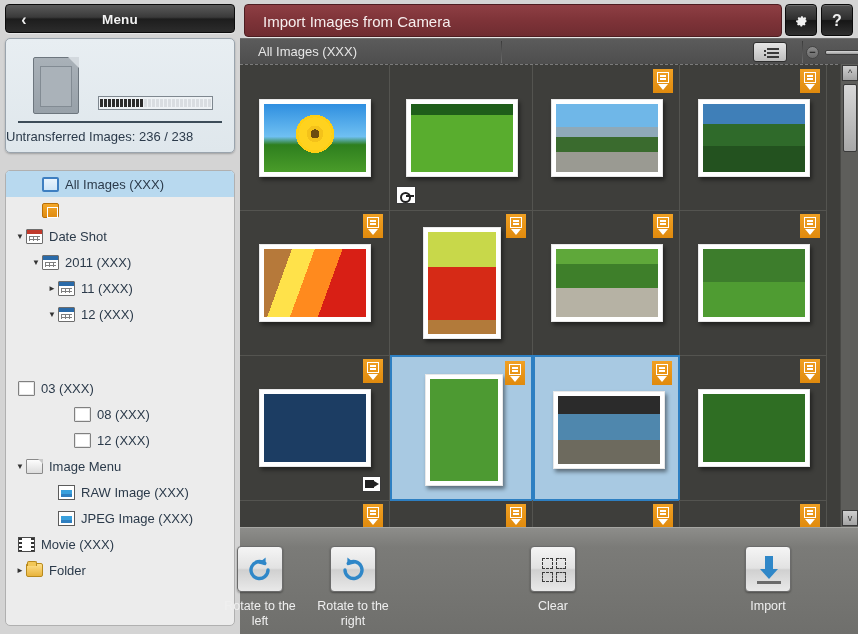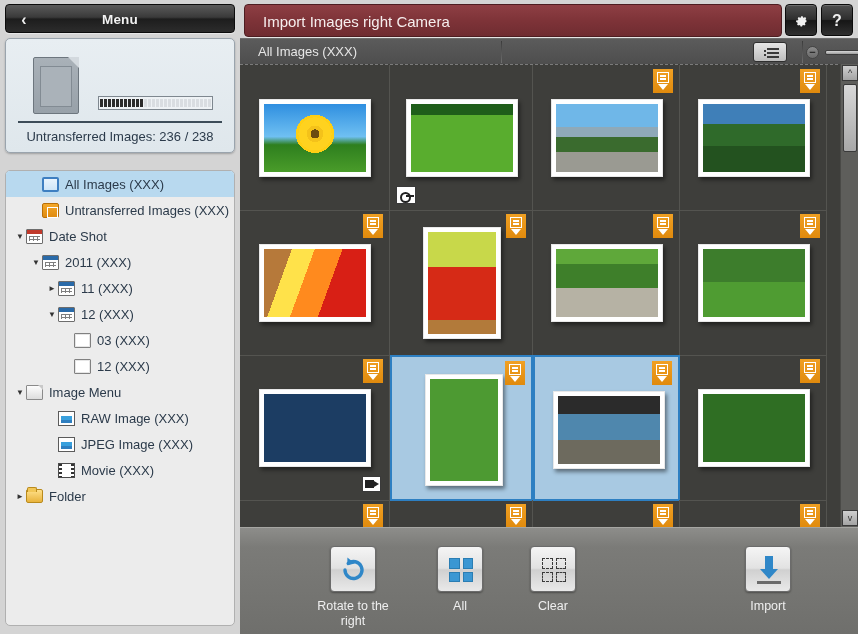--- a/index.html
+++ b/index.html
@@ -55,21 +55,21 @@
   .cardtxt .l2{ margin-top:3px; font-size:13.5px; }
   .meter{
     position:absolute; left:92px; top:57px; width:115px; height:14px;
     border:1px solid #7e878f; background:#eef2f5;
     display:flex; padding:2px 1px; gap:1px; overflow:hidden;
   }
   .meter i{ display:block; width:3px; height:100%; background:#d9dde1; flex:0 0 3px; }
   .meter i.on{ background:#2b2b2b; }
   .cardsep{ position:absolute; left:12px; right:12px; top:82px; height:2px;
     background:#3d4c58; }
-  .untr{ position:absolute; left:0; right:0; top:90px; text-align:center;
+  .untr{ position:absolute; left:0; right:0; top:90px; 
     color:#2b3a4a; font-size:13px; }
 
   .treebox{
     position:absolute; left:5px; top:170px; width:230px; height:456px;
     border:1px solid #b0b0b0; border-radius:5px; background:#ececec;
     box-shadow:inset 0 1px 0 #fff;
     overflow:hidden;
   }
   .trow{ position:relative; height:26px; display:flex; align-items:center; }
   .trow.sel{ background:#b8d9ef; }
@@ -304,21 +304,20 @@
 
     <div class="treebox" id="treebox">
         <div class="trow sel" style="padding-left: 24px;">
           <div class="twist"></div>
           <div class="ticon ic-allimg"></div>
           <div class="tlabel">All Images (XXX)</div>
         </div>
         <div class="trow" style="padding-left: 24px;">
           <div class="twist"></div>
           <div class="ticon ic-untr"></div>
-          <div class="tlabel">Untransferred Images (XXX)</div>
         </div>
         <div class="trow" style="padding-left: 8px;">
           <div class="twist">▼</div>
           <div class="ticon ic-cal grid"></div>
           <div class="tlabel">Date Shot</div>
         </div>
         <div class="trow" style="padding-left: 24px;">
           <div class="twist">▼</div>
           <div class="ticon ic-cal blue grid"></div>
           <div class="tlabel">2011 (XXX)</div>
@@ -326,24 +325,29 @@
         <div class="trow" style="padding-left: 40px;">
           <div class="twist">►</div>
           <div class="ticon ic-cal blue grid"></div>
           <div class="tlabel">11 (XXX)</div>
         </div>
         <div class="trow" style="padding-left: 40px;">
           <div class="twist">▼</div>
           <div class="ticon ic-cal blue grid"></div>
           <div class="tlabel">12 (XXX)</div>
         </div>
-        <div class="trow" style="padding-left: 56px;">
+        <div class="trow" style=" margin-top: 48px;">
           <div class="twist"></div>
           <div class="ticon ic-blank"></div>
           <div class="tlabel">03 (XXX)</div>
+        </div>
+        <div class="trow" style="padding-left: 56px;">
+          <div class="twist"></div>
+          <div class="ticon ic-blank"></div>
+          <div class="tlabel">08 (XXX)</div>
         </div>
         <div class="trow" style="padding-left: 56px;">
           <div class="twist"></div>
           <div class="ticon ic-blank"></div>
           <div class="tlabel">12 (XXX)</div>
         </div>
         <div class="trow" style="padding-left: 8px;">
           <div class="twist">▼</div>
           <div class="ticon ic-page"></div>
           <div class="tlabel">Image Menu</div>
@@ -351,37 +355,37 @@
         <div class="trow" style="padding-left: 40px;">
           <div class="twist"></div>
           <div class="ticon ic-jpeg"></div>
           <div class="tlabel">RAW Image (XXX)</div>
         </div>
         <div class="trow" style="padding-left: 40px;">
           <div class="twist"></div>
           <div class="ticon ic-jpeg"></div>
           <div class="tlabel">JPEG Image (XXX)</div>
         </div>
-        <div class="trow" style="padding-left: 40px;">
+        <div class="trow" style="">
           <div class="twist"></div>
           <div class="ticon ic-movie"></div>
           <div class="tlabel">Movie (XXX)</div>
         </div>
         <div class="trow" style="padding-left: 8px;">
           <div class="twist">►</div>
           <div class="ticon ic-folder"></div>
           <div class="tlabel">Folder</div>
         </div>
       </div>
   </div>
 
   <div id="right">
 
     <div class="titlebar">
-      <div class="t">Import Images right Camera</div>
+      <div class="t">Import Images from Camera</div>
     </div>
     <div class="sqbtn" id="gearbtn">
       <svg class="gear" viewBox="0 0 24 24">
         <path fill="#f0f0f0" d="M12 8a4 4 0 100 8 4 4 0 000-8zm0 6a2 2 0 110-4 2 2 0 010 4z"></path>
         <path fill="#f0f0f0" d="M21 12l-2-.6a7 7 0 00-.5-1.3l1-1.8-1.8-1.8-1.8 1a7 7 0 00-1.3-.5L13.9 5h-2.5l-.6 2a7 7 0 00-1.3.5l-1.8-1-1.8 1.8 1 1.8a7 7 0 00-.5 1.3L3.4 12v2.5l2 .6c.1.5.3.9.5 1.3l-1 1.8 1.8 1.8 1.8-1c.4.2.8.4 1.3.5l.6 2h2.5l.6-2c.5-.1.9-.3 1.3-.5l1.8 1 1.8-1.8-1-1.8c.2-.4.4-.8.5-1.3l2-.6V12z"></path>
       </svg>
     </div>
     <div class="sqbtn" id="helpbtn">
       <span>?</span>
     </div>
@@ -538,39 +542,37 @@
       <div class="sarrow" id="sup">
         <span>^</span>
       </div>
       <div class="sthumb"></div>
       <div class="sarrow" id="sdn">
         <span>v</span>
       </div>
     </div>
 
     <div class="bottom" id="bottombar">
+        <div class="bbtn" style="left: -25px; width: 90px;">
+          <div class="bface">
+            <svg class="rotarrow" viewBox="0 0 28 28">
+              <path d="M22 15a8.5 8.5 0 11-3.2-6.6" fill="none" stroke="#2f87c8" stroke-width="3.4" stroke-linecap="round"></path>
+              <path d="M19.6 2.5 L19.6 10.2 L12.1 8.6 Z" fill="#2f87c8"></path>
+            </svg>
+          </div>
+          <div class="blabel">Rotate to the left</div>
+        </div>
         <div class="bbtn" style="left: 68px; width: 90px;">
           <div class="bface">
             <svg class="rotarrow" viewBox="0 0 28 28" style="transform:scaleX(-1)">
               <path d="M22 15a8.5 8.5 0 11-3.2-6.6" fill="none" stroke="#2f87c8" stroke-width="3.4" stroke-linecap="round"></path>
               <path d="M19.6 2.5 L19.6 10.2 L12.1 8.6 Z" fill="#2f87c8"></path>
             </svg>
           </div>
           <div class="blabel">Rotate to the right</div>
-        </div>
-        <div class="bbtn" style="left: 175px; width: 90px;">
-          <div class="bface">
-            <div class="allico">
-              <i></i>
-              <i></i>
-              <i></i>
-              <i></i>
-            </div>
-          </div>
-          <div class="blabel">All</div>
         </div>
         <div class="bbtn" style="left: 483px; width: 90px;">
           <div class="bface">
             <div class="impico">
               <i></i>
               <u></u>
             </div>
           </div>
           <div class="blabel">Import</div>
         </div>

